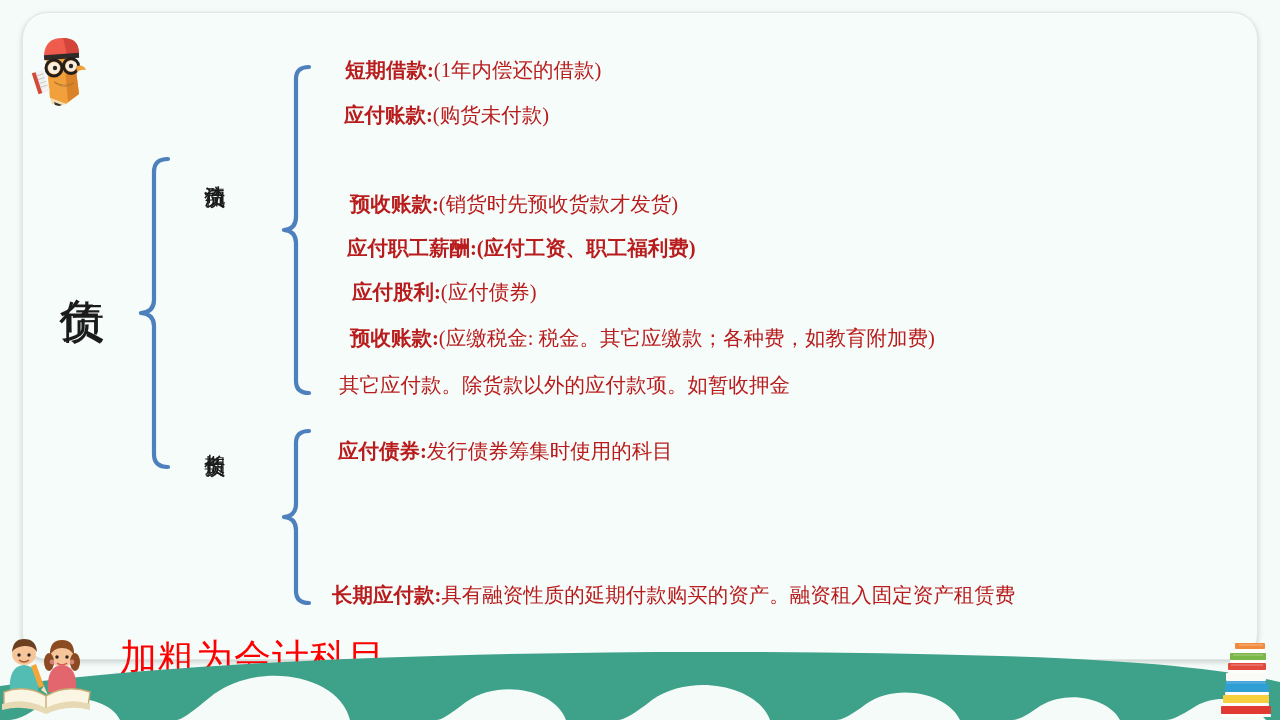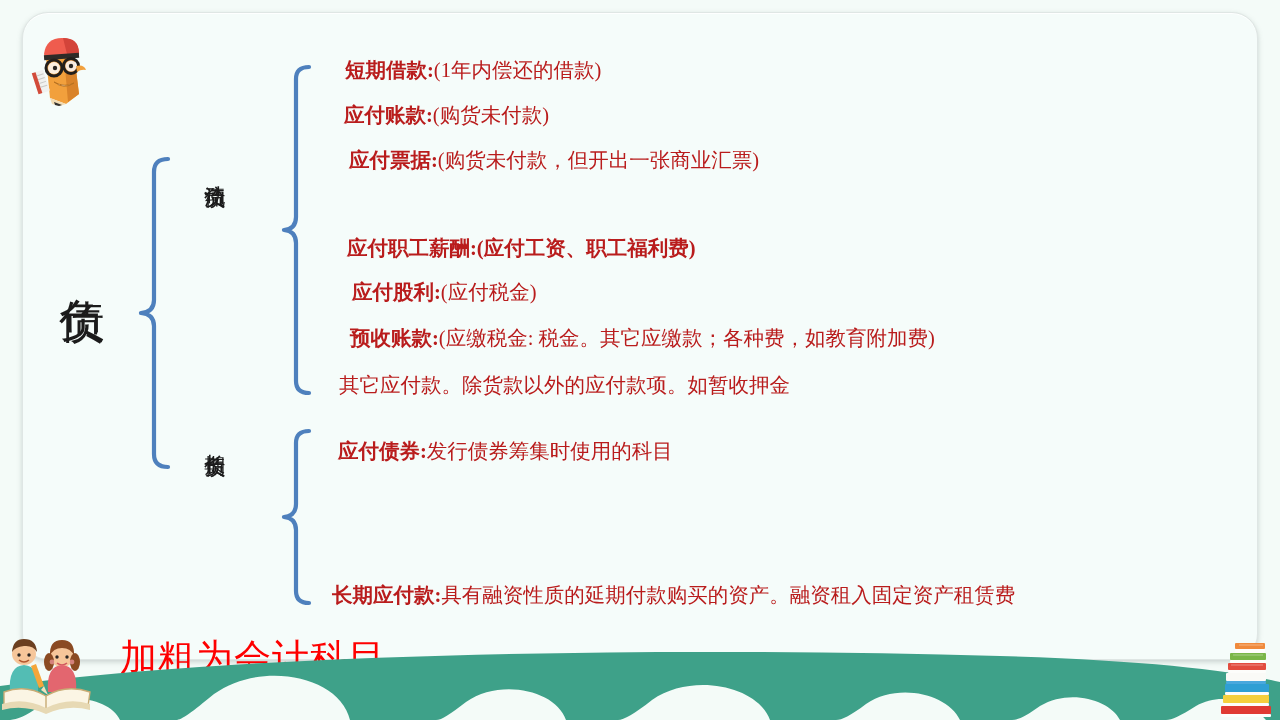--- a/index.html
+++ b/index.html
@@ -198,31 +198,31 @@
   </div>
 
   <div class="line" style="left:345px; top:58px;">
     <b>短期借款:</b><span class="rest">(1年内偿还的借款)</span>
   </div>
 
   <div class="line" style="left:344px; top:103px;">
     <b>应付账款:</b><span class="rest">(购货未付款)</span>
   </div>
 
-  <div class="line" style="left:349px; top:148px;">
-    <b>应付票据:</b><span class="rest">(购货未付款，但开出一张商业汇票)</span>
-  </div>
-
+
+  <div class="line" style="left:350px; top:192px;">
+    <b>预收账款:</b><span class="rest">(销货时先预收货款才发货)</span>
+  </div>
 
   <div class="line all-bold" style="left:347px; top:236px;">
     <b>应付职工薪酬:</b><span class="rest">(应付工资、职工福利费)</span>
   </div>
 
   <div class="line" style="left:352px; top:280px;">
-    <b>应付股利:</b><span class="rest">(应付税金)</span>
+    <b>应付股利:</b><span class="rest">(应付债券)</span>
   </div>
 
   <div class="line" style="left:350px; top:326px;">
     <b>预收账款:</b><span class="rest">(应缴税金: 税金。其它应缴款；各种费，如教育附加费)</span>
   </div>
 
   <div class="line" style="left:339px; top:373px;text-align:center;">
     <b></b><span class="rest">其它应付款。除货款以外的应付款项。如暂收押金</span>
   </div>
 

